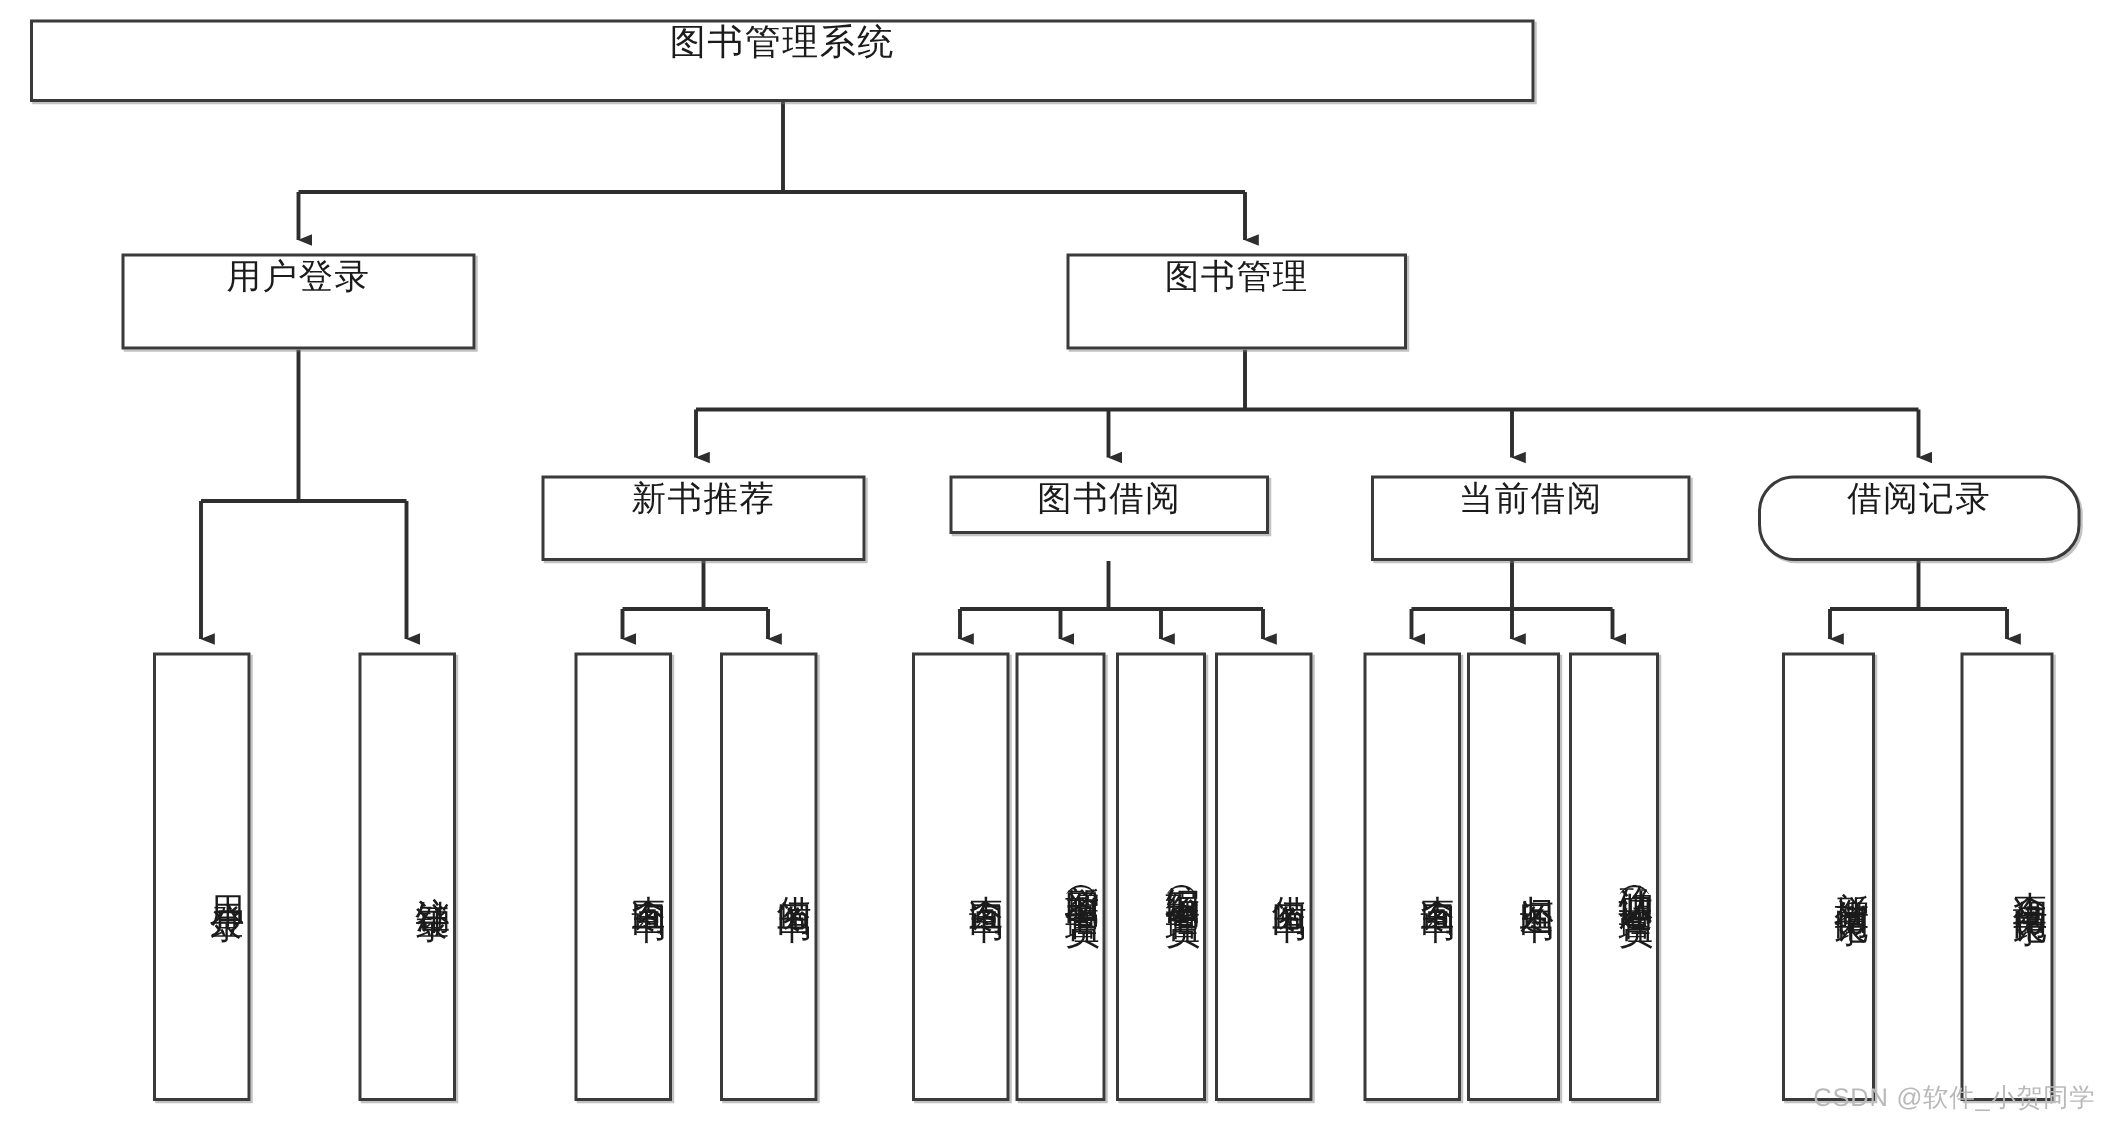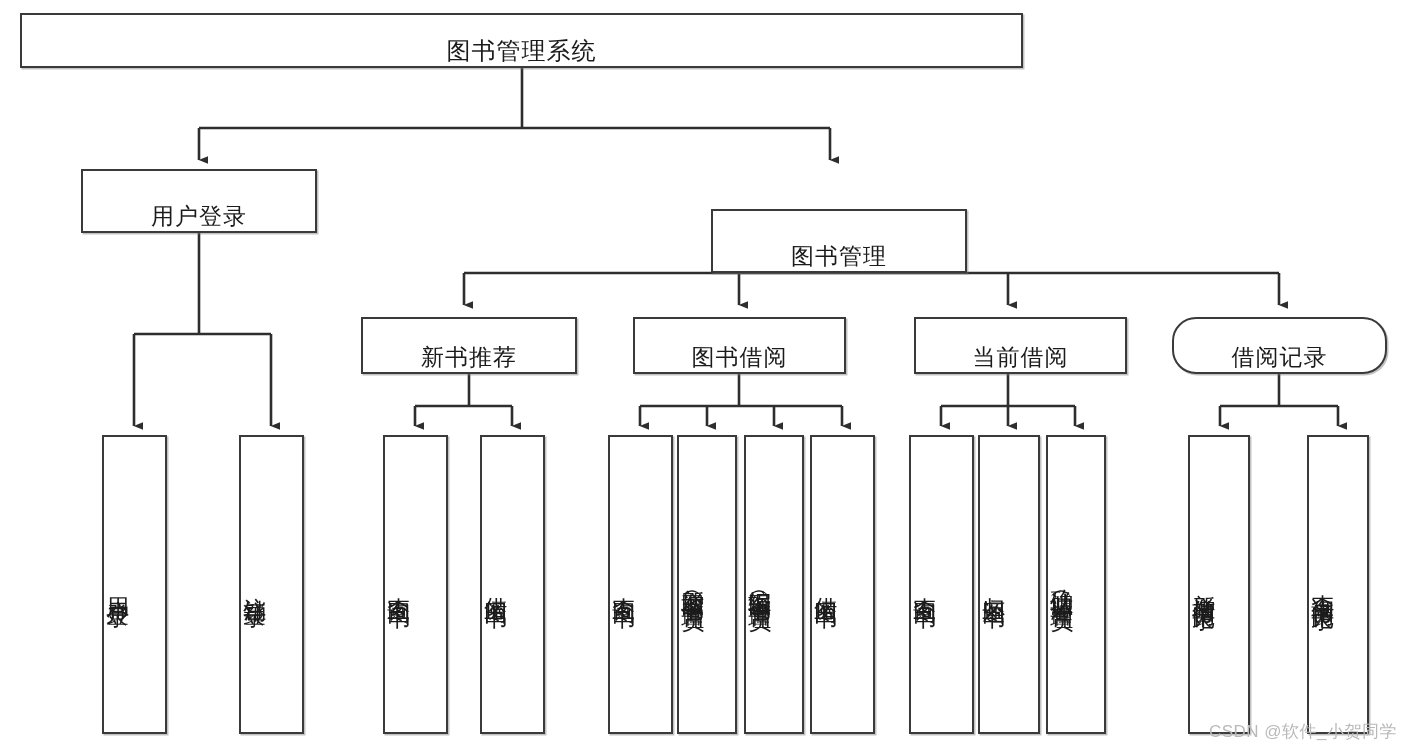--- a/index.html
+++ b/index.html
@@ -26,21 +26,21 @@
     height: 747px;
     pointer-events: none;
   }
   .node {
     position: absolute;
     box-sizing: border-box;
     background: #ffffff;
     border: 2px solid #3a3a3a;
     box-shadow: 1.5px 1.5px 0 rgba(120,120,120,0.45);
     display: flex;
-    align-items: flex-end;
+    align-items: flex-start;
     justify-content: center;
     color: #1b1b1b;
   }
   .node.horiz {
     font-size: 23px;
     letter-spacing: 1px;
     line-height: 1.2;
     text-align: center;
   }
   .node.vert {
@@ -129,28 +129,28 @@
     </g>
   </svg>
 
   <div class="node horiz root" style="left:20px; top:13px; width:1003px; height:55px;">
     <span class="label">图书管理系统</span>
   </div>
 
   <div class="node horiz" style="left:81px; top:169px; width:236px; height:64px;">
     <span class="label">用户登录</span>
   </div>
-  <div class="node horiz" style="left:711px; top:169px; width:256px; height:64px;margin-top:40px;">
+  <div class="node horiz" style="left:711px; top:169px; width:227px; height:64px;">
     <span class="label">图书管理</span>
   </div>
 
   <div class="node horiz" style="left:361px; top:317px; width:216px; height:57px;">
     <span class="label">新书推荐</span>
   </div>
-  <div class="node horiz" style="left:633px; top:317px; width:213px; height:57px;">
+  <div class="node horiz" style="left:633px; top:317px; width:213px; height:39px;">
     <span class="label">图书借阅</span>
   </div>
   <div class="node horiz" style="left:902px; top:317px; width:213px; height:57px;margin-left:12px;">
     <span class="label">当前借阅</span>
   </div>
   <div class="node horiz" style="left:1172px; top:317px; width:215px; height:57px;border-radius:24px;">
     <span class="label">借阅记录</span>
   </div>
 
   <div class="node vert" style="left:102px; top:435px; width:65px; height:299px;">

